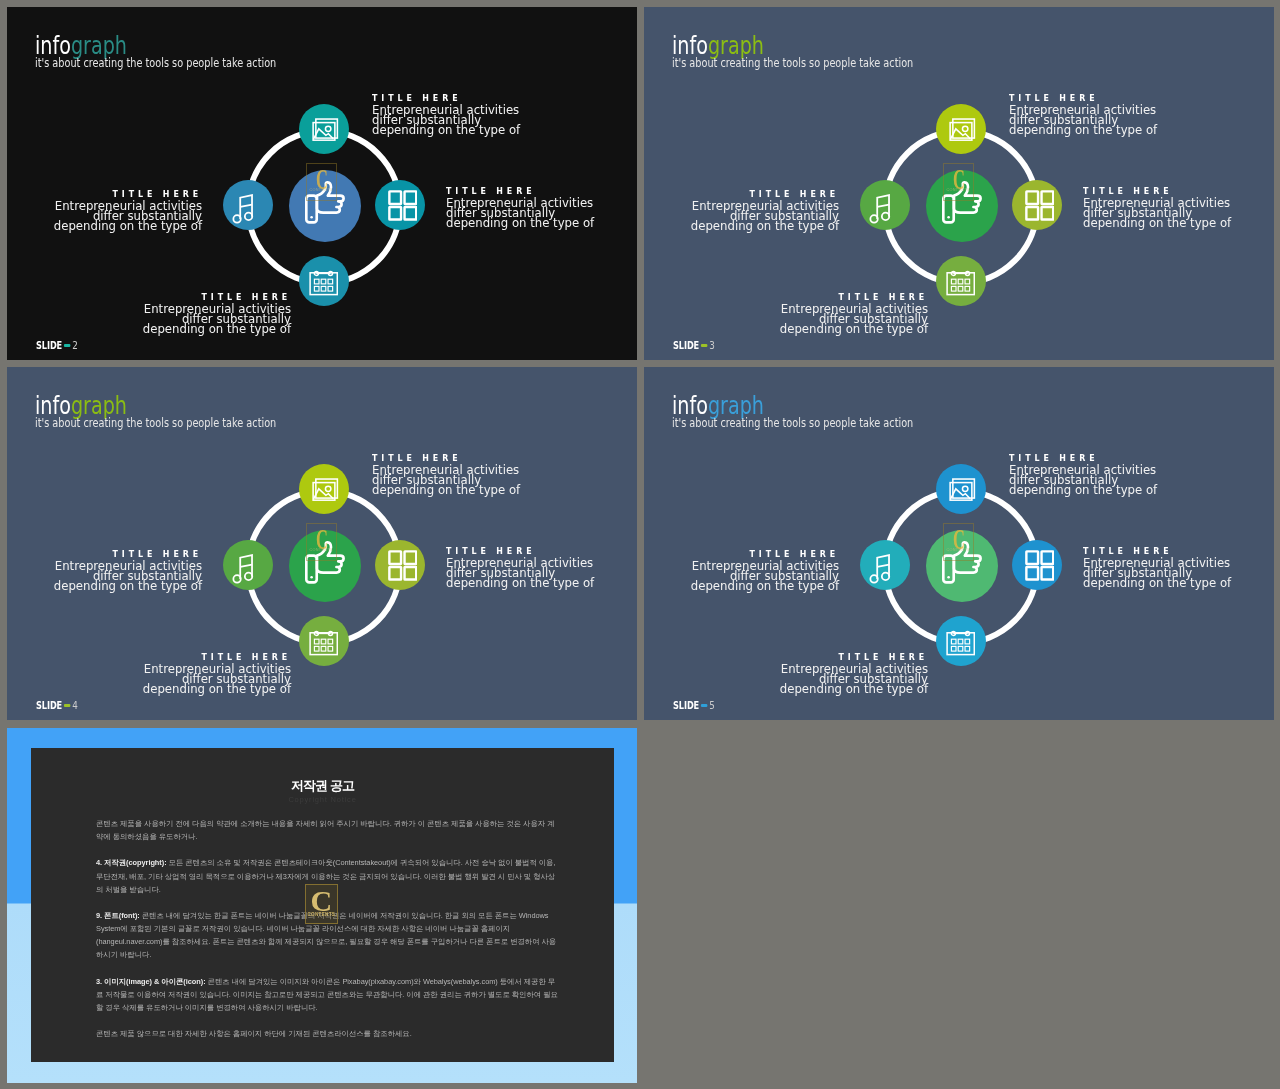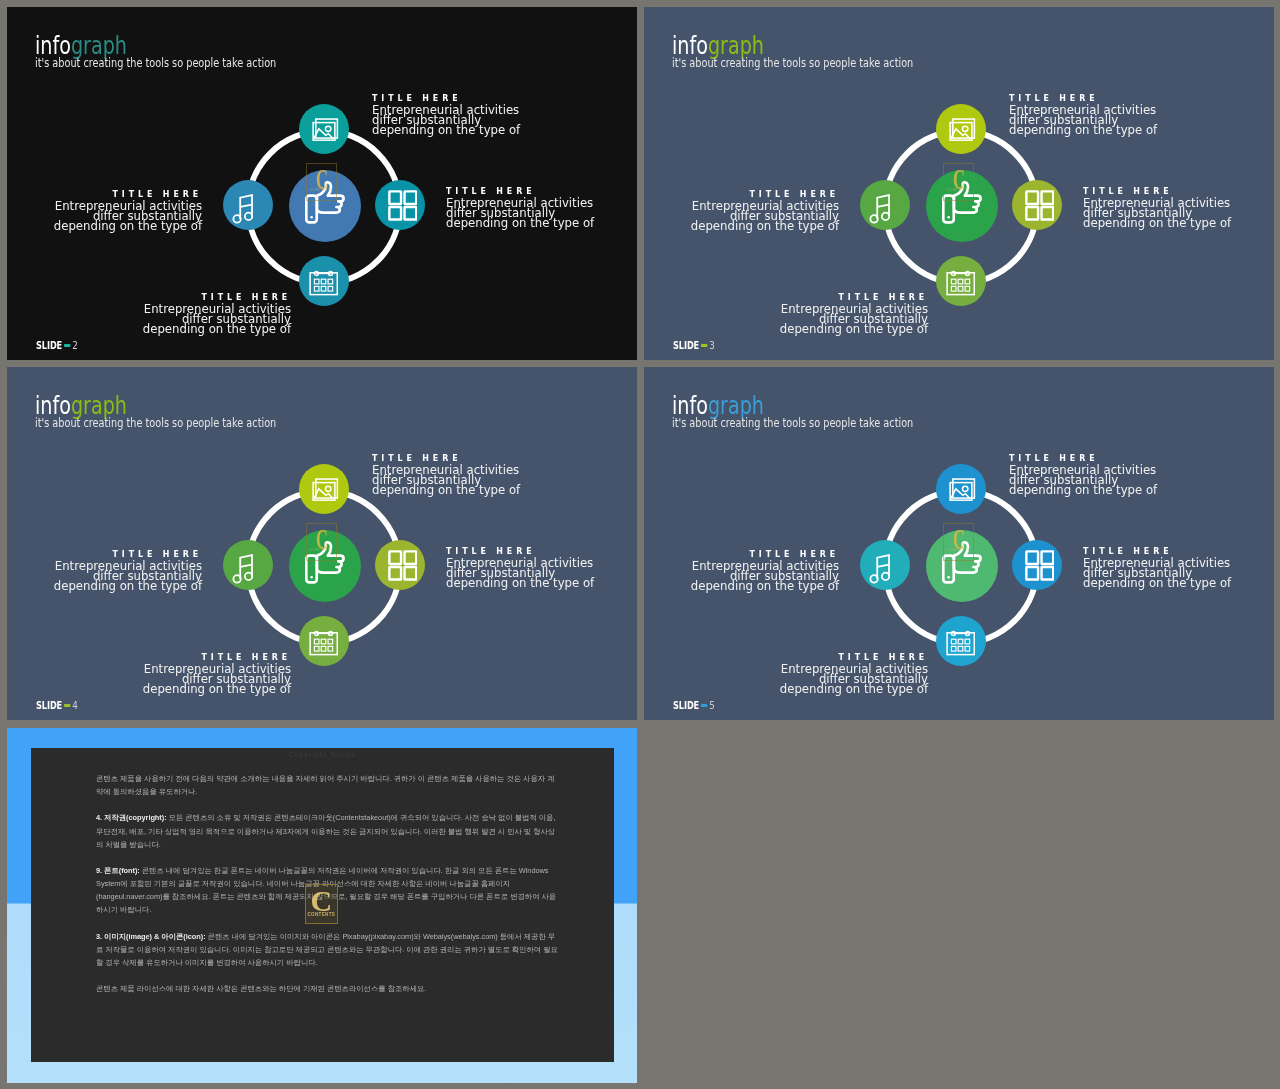--- a/index.html
+++ b/index.html
@@ -479,27 +479,28 @@
         </div>
       </div>
       <div class="slidenum">
         <span>SLIDE</span>
         <span class="dash" style="background:#2e9fd8"></span>
         <span class="num">5</span>
       </div>
     </div>
     <div class="slide s5">
       <div class="cpinner">
+        <div class="cptitle">저작권 공고</div>
         <div class="cpsub">Copyright Notice</div>
         <div class="cpbody">
           <p><span>콘텐츠 제품을 사용하기 전에 다음의 약관에 소개하는 내용을 자세히 읽어 주시기 바랍니다. 귀하가 이 콘텐츠 제품을 사용하는 것은 사용자 계약에 동의하셨음을 유도하거나.</span></p>
           <p><b>4. 저작권(copyright):</b><span> 모든 콘텐츠의 소유 및 저작권은 콘텐츠테이크아웃(Contentstakeout)에 귀속되어 있습니다. 사전 승낙 없이 불법적 이용, 무단전재, 배포, 기타 상업적 영리 목적으로 이용하거나 제3자에게 이용하는 것은 금지되어 있습니다. 이러한 불법 행위 발견 시 민사 및 형사상의 처벌을 받습니다.</span></p>
           <p><b>9. 폰트(font):</b><span> 콘텐츠 내에 담겨있는 한글 폰트는 네이버 나눔글꼴의 저작권은 네이버에 저작권이 있습니다. 한글 외의 모든 폰트는 Windows System에 포함된 기본의 글꼴로 저작권이 있습니다. 네이버 나눔글꼴 라이선스에 대한 자세한 사항은 네이버 나눔글꼴 홈페이지(hangeul.naver.com)를 참조하세요. 폰트는 콘텐츠와 함께 제공되지 않으므로, 필요할 경우 해당 폰트를 구입하거나 다른 폰트로 변경하여 사용하시기 바랍니다.</span></p>
           <p><b>3. 이미지(image) &amp; 아이콘(icon):</b><span> 콘텐츠 내에 담겨있는 이미지와 아이콘은 Pixabay(pixabay.com)와 Webalys(webalys.com) 등에서 제공한 무료 저작물로 이용하여 저작권이 있습니다. 이미지는 참고로만 제공되고 콘텐츠와는 무관합니다. 이에 관한 권리는 귀하가 별도로 확인하여 필요할 경우 삭제를 유도하거나 이미지를 변경하여 사용하시기 바랍니다.</span></p>
-          <p><span>콘텐츠 제품 라이선스에 대한 자세한 사항은 콘텐츠와는 하단에 기재된 콘텐츠라이선스를 참조하세요.</span></p>
+          <p><span>콘텐츠 제품 않으므로 대한 자세한 사항은 홈페이지 하단에 기재된 콘텐츠라이선스를 참조하세요.</span></p>
         </div>
         <div class="wm" style="left:273.6px;top:135.9px;width:33.5px;height:40.6px;">
           <div class="box" style="left:0;top:0;width:33.5px;height:40.6px;background:rgba(118,100,34,.2);border-color:rgba(150,126,50,.8)"></div>
           <div style="position:absolute;left:0;top:2.5px;width:33.5px;text-align:center;font-size:30px;line-height:30px;font-weight:bold;color:rgba(222,196,116,.95);font-family:'Liberation Serif',serif;">C</div>
           <div style="position:absolute;left:0;top:28px;width:33.5px;text-align:center;font-size:4.6px;line-height:6px;letter-spacing:0.3px;color:rgba(205,180,100,.95);font-family:'Liberation Sans',sans-serif;font-weight:bold;">CONTENTS</div>
         </div>
       </div>
     </div>
   </div>
 

